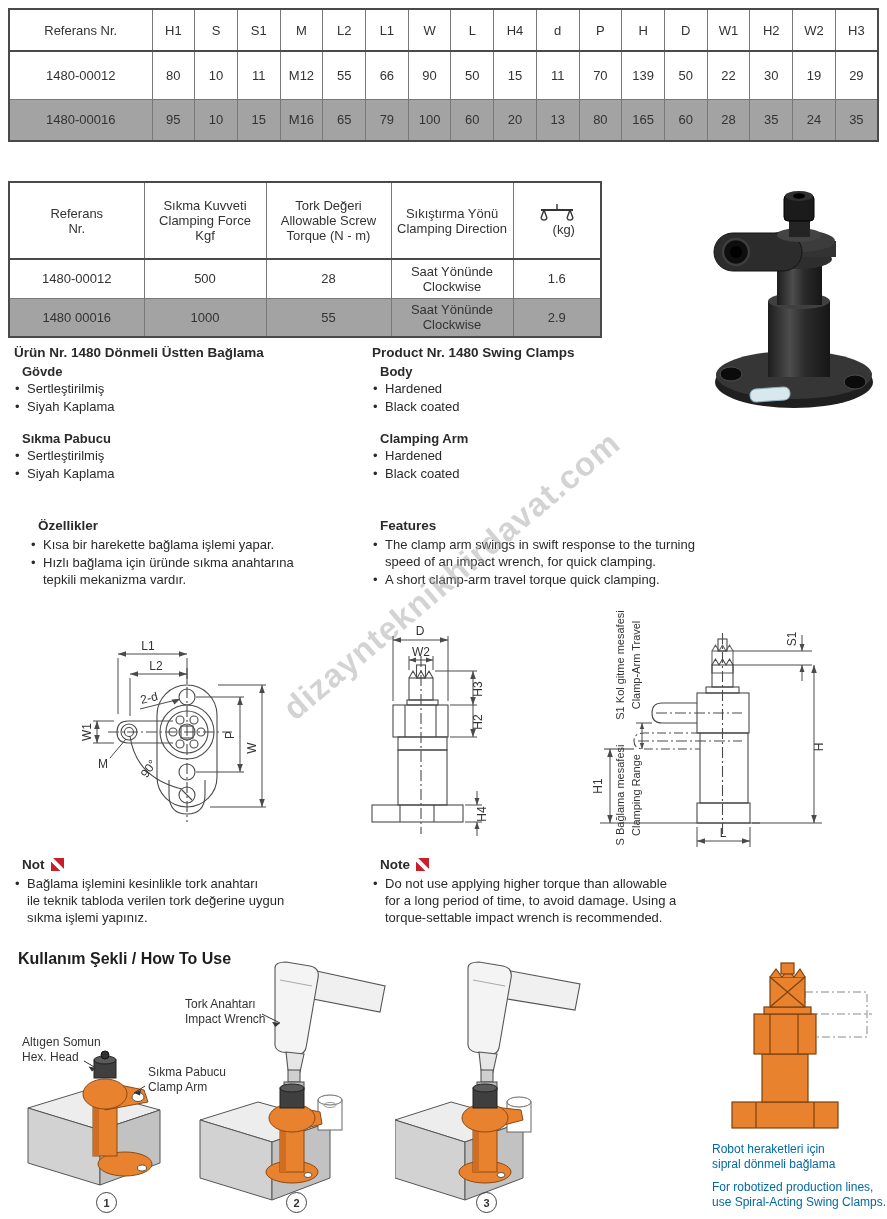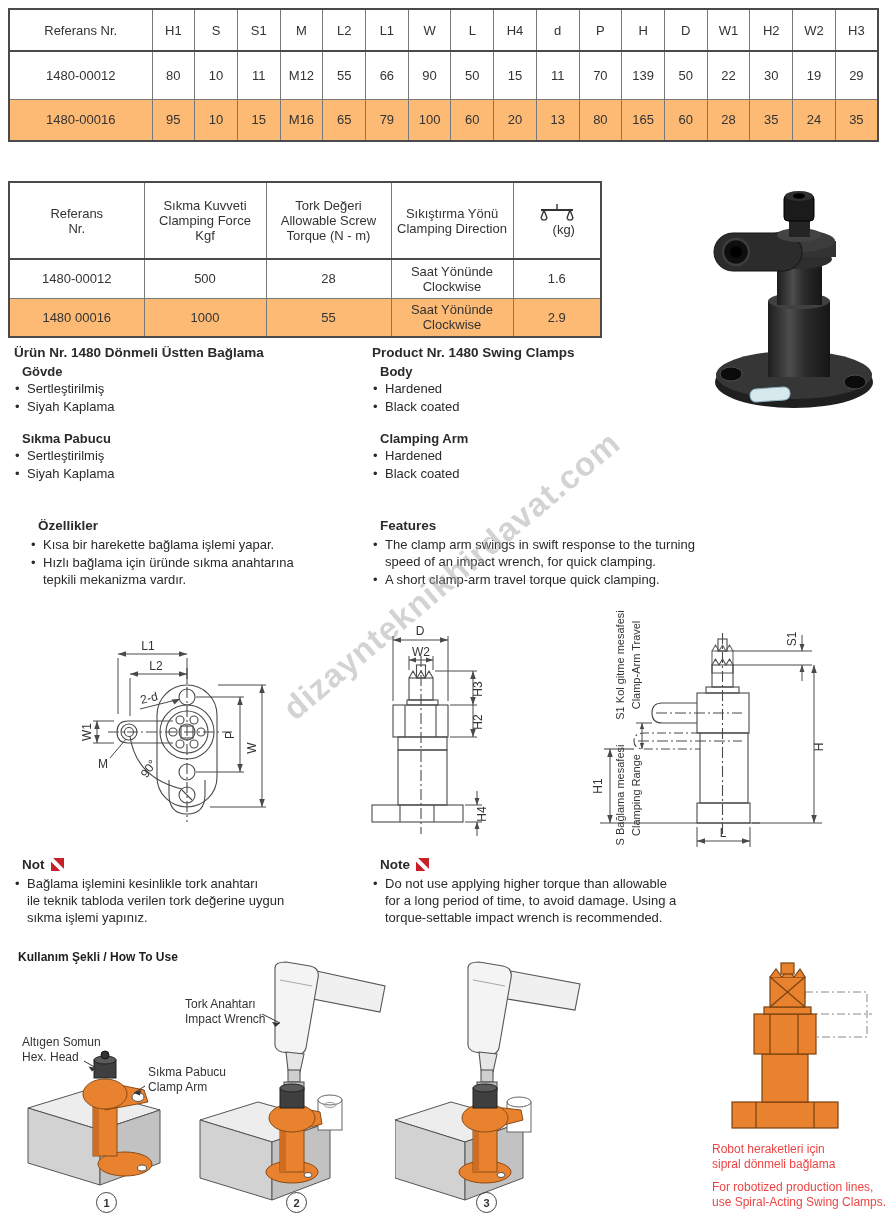--- a/index.html
+++ b/index.html
@@ -6,45 +6,45 @@
   body{
     width:887px;height:1219px;position:relative;background:#fff;
     font-family:"Liberation Sans",sans-serif;color:#222;overflow:hidden;
   }
   .abs{position:absolute;}
   table{border-collapse:collapse;table-layout:fixed;}
   
   .dim-table{border:2px solid #4a4a4a;}
   .dim-table td{border:1px solid #787878;text-align:center;font-size:13px;color:#333;padding:0;}
   .dim-table tr.hd td{border-bottom:2px solid #4a4a4a;}
-  .shade{background:#fdba74;}
+  .shade{background:#a3a3a3;}
   
   .spec-table{border:2px solid #4a4a4a;}
   .spec-table td{border:1px solid #787878;text-align:center;font-size:13px;color:#333;padding:2px;}
   .spec-table tr.hd td{border-bottom:2px solid #4a4a4a;}
   .pl{white-space:pre-line;}
   
   .tblock{font-size:13px;line-height:17px;color:#2a2a2a;}
   .tblock .title{font-weight:bold;font-size:13.5px;margin-bottom:2px;}
   .tblock .subhead{font-weight:bold;padding-left:8px;}
   .blist > div{position:relative;padding-left:13px;margin:0 0 1px 0;}
   .blist > div::before{content:"\2022";position:absolute;left:1px;top:0;}
   .sect-gap{height:14px;}
   .note-icon{display:inline-block;width:13px;height:13px;margin-left:6px;vertical-align:-2px;
     background:linear-gradient(45deg,#c8202a 34%,#ffffff 38%,#ffffff 56%,#c8202a 60%);}
-  .howto-title{font-weight:bold;font-size:12px;color:#1e1e1e;}
+  .howto-title{font-weight:bold;font-size:16px;color:#1e1e1e;}
   
   .watermark{
     left:288px;top:694px;font-size:33px;font-weight:bold;letter-spacing:1px;
     color:#a9a9a9;opacity:.5;transform:rotate(-40deg);transform-origin:0 50%;white-space:nowrap;
   }
   
   .step-circle{width:19px;height:19px;border:1.5px solid #444;border-radius:50%;
     font-size:11px;font-weight:bold;color:#333;display:flex;align-items:center;justify-content:center;}
-  .caption{font-size:12px;line-height:15px;color:#ef4444;}
+  .caption{font-size:12px;line-height:15px;color:#0369a1;}
   svg text{font-family:"Liberation Sans",sans-serif;fill:#333;font-size:12px;}
   svg .dimtxt{font-size:12px;}
   svg .small-rot{font-size:11px;}
 </style>
 </head>
 <body>
 
 <table class="dim-table abs" style="left:8px;top:8px;width:871px;">
   <colgroup>
     <col style="width:143px">

